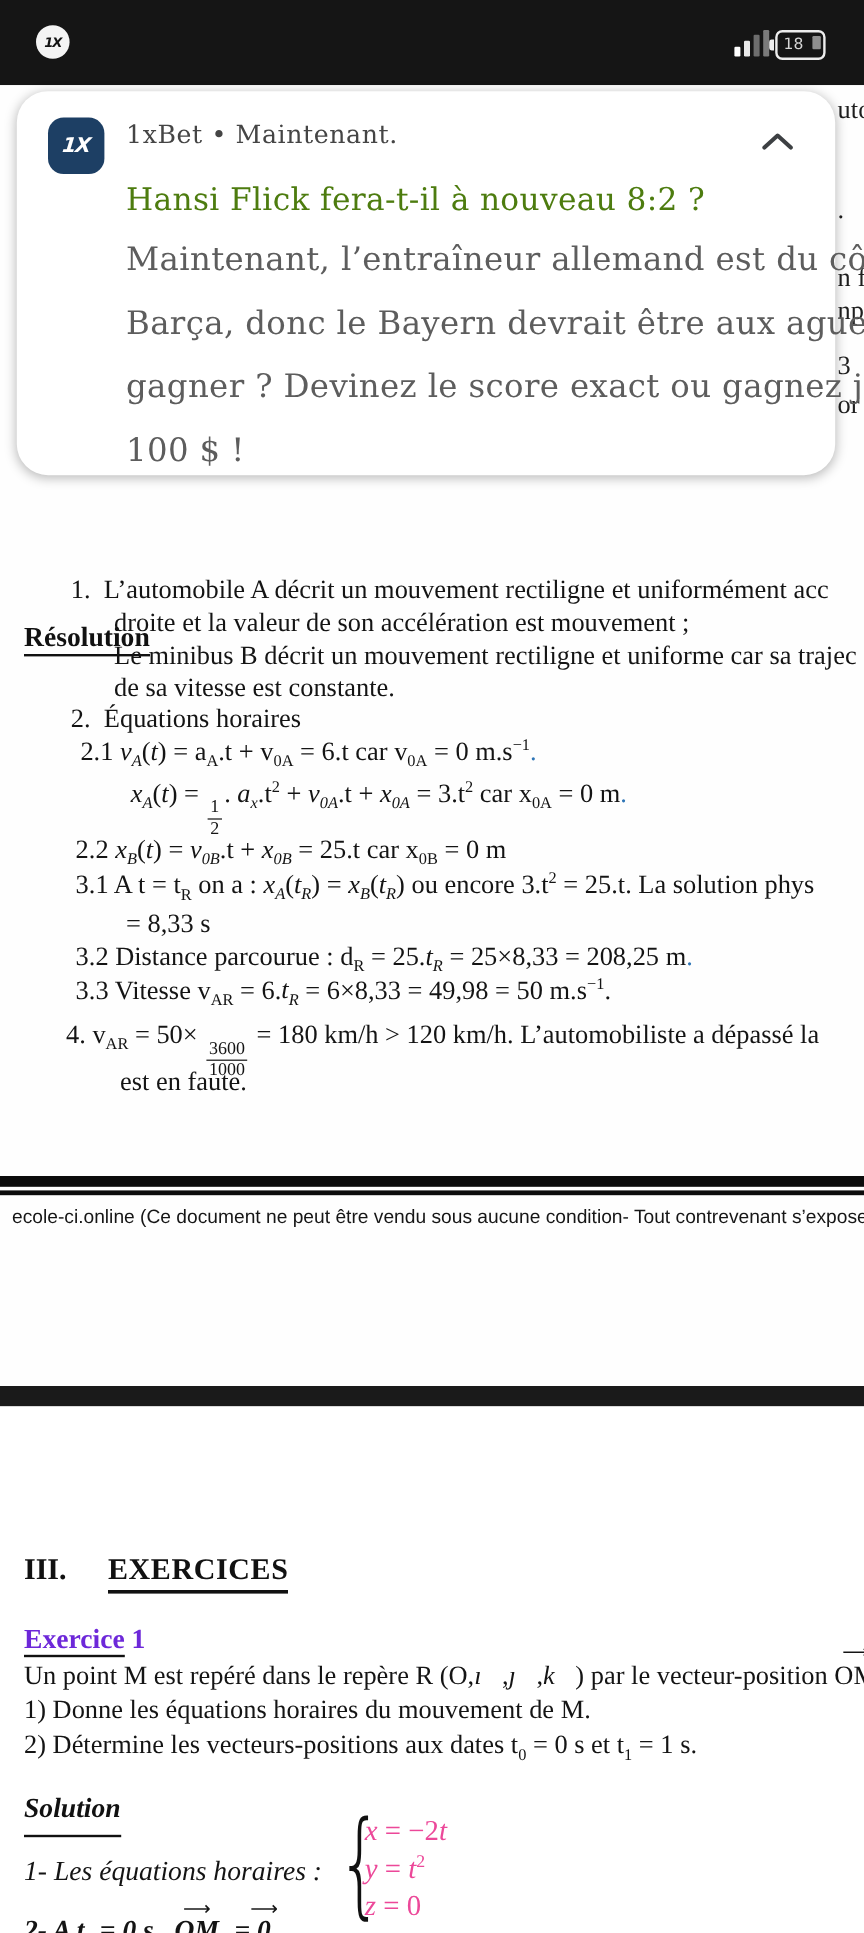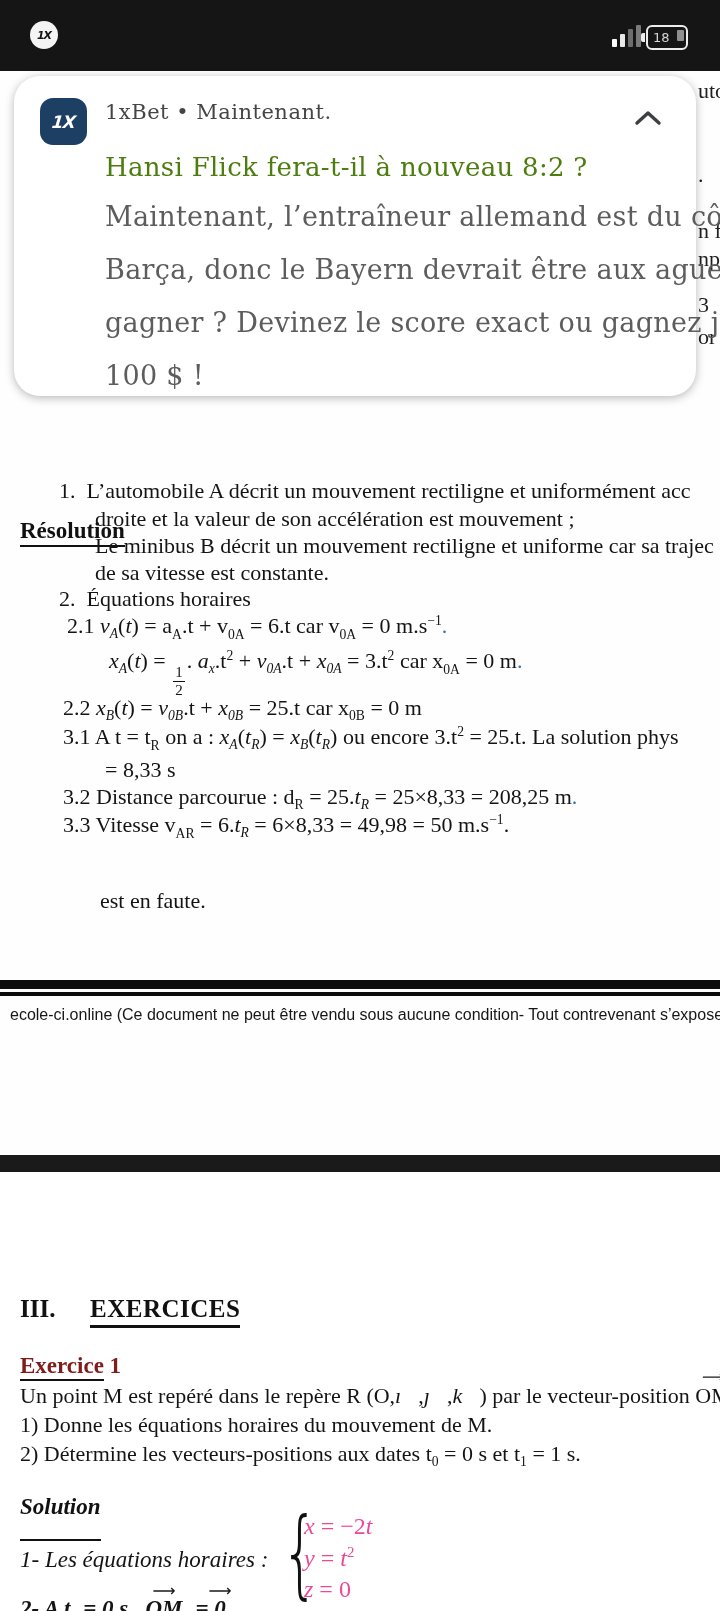--- a/index.html
+++ b/index.html
@@ -40,25 +40,25 @@
   .sep1b{position:absolute;left:0;top:921px;width:720px;height:4px;background:#0c0c0c;}
   .doc-footer{position:absolute;left:10px;top:935px;font-family:"Liberation Sans",sans-serif;
               font-size:16px;color:#161616;white-space:nowrap;}
   .sep2{position:absolute;left:0;top:1155px;width:720px;height:17px;background:#1a1a1a;}
 
   
   .page2{position:absolute;left:0;top:1172px;width:720px;height:439px;background:#fff;}
   .sec-num{position:absolute;left:20px;top:123px;font-size:25px;font-weight:bold;color:#111;}
   .sec-title{position:absolute;left:90px;top:123px;font-size:25px;font-weight:bold;color:#111;
              border-bottom:3px solid #111;padding-bottom:2px;letter-spacing:0.5px;}
-  .ex-heading{position:absolute;left:20px;top:181px;font-size:23px;font-weight:bold;color:#7f1d1d;}
+  .ex-heading{position:absolute;left:20px;top:181px;font-size:23px;font-weight:bold;color:#6d28d9;}
   .ex-heading .uw{border-bottom:2.5px solid #111;padding-bottom:1px;}
   .stmt-line{position:absolute;left:20px;font-size:22px;color:#141414;white-space:nowrap;}
   .sol-heading{position:absolute;left:20px;top:322px;font-size:23px;font-weight:bold;font-style:italic;
-               color:#111;border-bottom:2px solid #111;padding-bottom:19px;}
+               color:#111;border-bottom:2px solid #111;padding-bottom:9px;}
   .sol-intro{position:absolute;left:20px;top:375px;font-size:23px;font-style:italic;color:#141414;white-space:nowrap;}
   .brace{position:absolute;left:281px;top:333px;font-family:"DejaVu Sans",sans-serif;
          font-size:96px;line-height:96px;font-weight:200;color:#111;
          transform:scaleX(0.62);transform-origin:left top;}
   .sys-eq{position:absolute;left:304px;font-size:24px;color:#ec4899;white-space:nowrap;}
   .partial-line{position:absolute;left:20px;top:424px;font-size:23px;font-style:italic;
                 font-weight:bold;color:#141414;white-space:nowrap;}
   .vec{position:relative;display:inline-block;}
   .vec::before{content:"⟶";position:absolute;left:50%;top:-0.95em;transform:translateX(-50%);
                font-size:0.7em;font-style:normal;font-weight:normal;}
@@ -117,20 +117,24 @@
     <div class="doc-line" style="left:22px;top:542px">2.1 <i>v<sub>A</sub></i>(<i>t</i>) = a<sub>A</sub>.t + v<sub>0A</sub> = 6.t car v<sub>0A</sub> = 0 m.s<sup>−1</sup><span class="bdot">.</span></div>
     <div class="doc-line" style="left:64px;top:577px"><i>x<sub>A</sub></i>(<i>t</i>) = <span class="frac">
           <span class="num">1</span>
           <span>2</span>
         </span>. <i>a<sub>x</sub></i>.t<sup>2</sup> + <i>v<sub>0A</sub></i>.t + <i>x<sub>0A</sub></i> = 3.t<sup>2</sup> car x<sub>0A</sub> = 0 m<span class="bdot">.</span></div>
     <div class="doc-line" style="left:18px;top:624px">2.2 <i>x<sub>B</sub></i>(<i>t</i>) = <i>v<sub>0B</sub></i>.t + <i>x<sub>0B</sub></i> = 25.t car x<sub>0B</sub> = 0 m</div>
     <div class="doc-line" style="left:18px;top:653px">3.1 A t = t<sub>R</sub> on a : <i>x<sub>A</sub></i>(<i>t<sub>R</sub></i>) = <i>x<sub>B</sub></i>(<i>t<sub>R</sub></i>) ou encore 3.t<sup>2</sup> = 25.t. La solution phys</div>
     <div class="doc-line" style="left:60px;top:686px">= 8,33 s</div>
     <div class="doc-line" style="left:18px;top:713px">3.2 Distance parcourue : d<sub>R</sub> = 25.<i>t<sub>R</sub></i> = 25×8,33 = 208,25 m<span class="bdot">.</span></div>
     <div class="doc-line" style="left:18px;top:741px">3.3 Vitesse v<sub>AR</sub> = 6.<i>t<sub>R</sub></i> = 6×8,33 = 49,98 = 50 m.s<sup>−1</sup>.</div>
+    <div class="doc-line" style="left:10px;top:778px">4. v<sub>AR</sub> = 50× <span class="frac">
+          <span class="num">3600</span>
+          <span>1000</span>
+        </span> = 180 km/h &gt; 120 km/h. L’automobiliste a dépassé la</div>
     <div class="doc-line" style="left:55px;top:817px">est en faute.</div>
 
     <div class="sep1a"></div>
     <div class="sep1b"></div>
     <div class="doc-footer">ecole-ci.online (Ce document ne peut être vendu sous aucune condition- Tout contrevenant s’expose à</div>
   </div>
 
   <div class="sep2"></div>
 
   <div class="page2">

